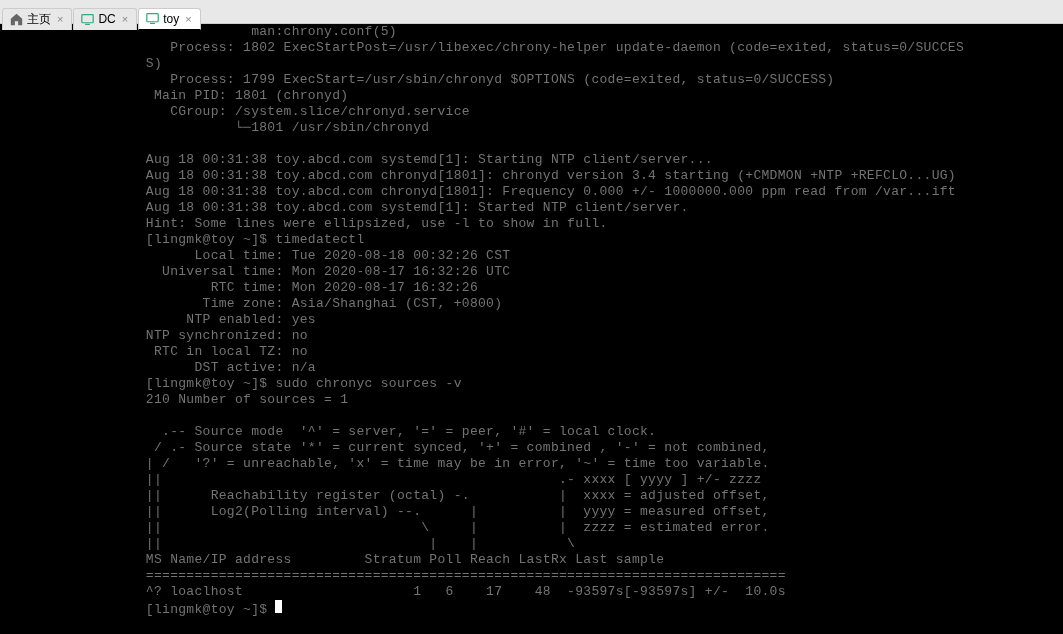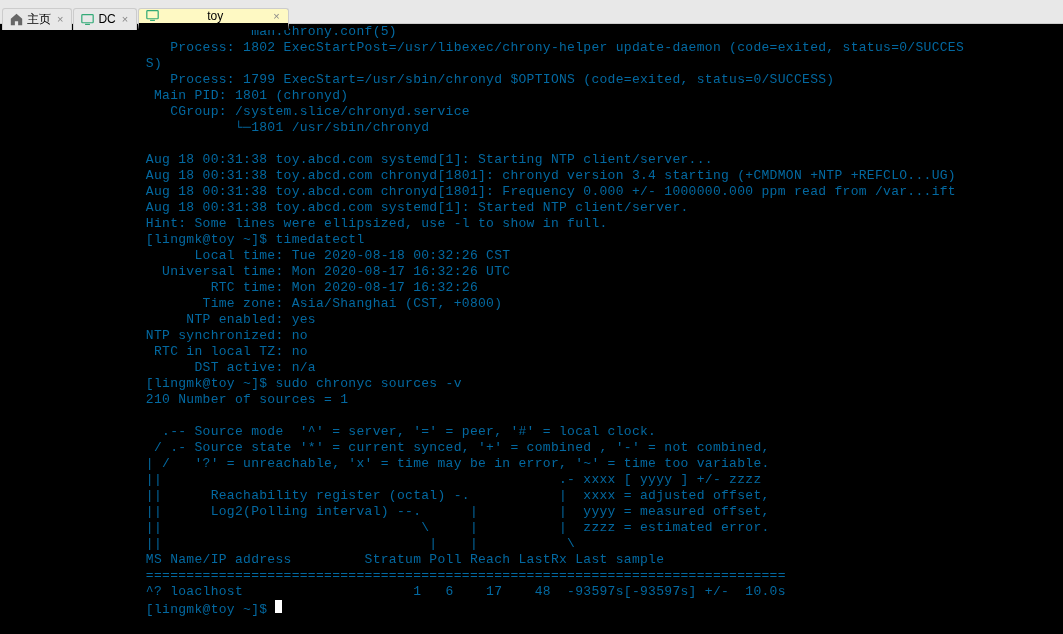--- a/index.html
+++ b/index.html
@@ -26,43 +26,42 @@
       border: 1px solid #ccc;
       border-bottom: none;
       font-size: 12px;
       height: 22px;
       margin-right: 1px;
       margin-top: 14px;
       border-radius: 3px 3px 0 0;
       cursor: pointer;
     }
     .tab.active {
-      background: #fef9c3;
-      border-bottom: 7px solid #000000;
+      background: #ffffff;
+      border-bottom: 1px solid #000000;
       position: relative;
       z-index: 2;
-      gap: 44px;
     }
     .tab-icon {
       width: 14px;
       height: 14px;
       margin-right: 4px;
       display: inline-flex;
       align-items: center;
       justify-content: center;
     }
     .tab-close {
       margin-left: 6px;
       color: #888;
       font-size: 11px;
       cursor: pointer;
     }
     .terminal-area {
       background: #000;
-      color: #0369a1;
+      color: #737373;
       font-family: "Courier New", monospace;
       font-size: 13px;
       line-height: 16px;
       padding: 0;
       height: 610px;
       white-space: pre;
       overflow: hidden;
       letter-spacing: 0.3px;
     }
     .terminal-content {

